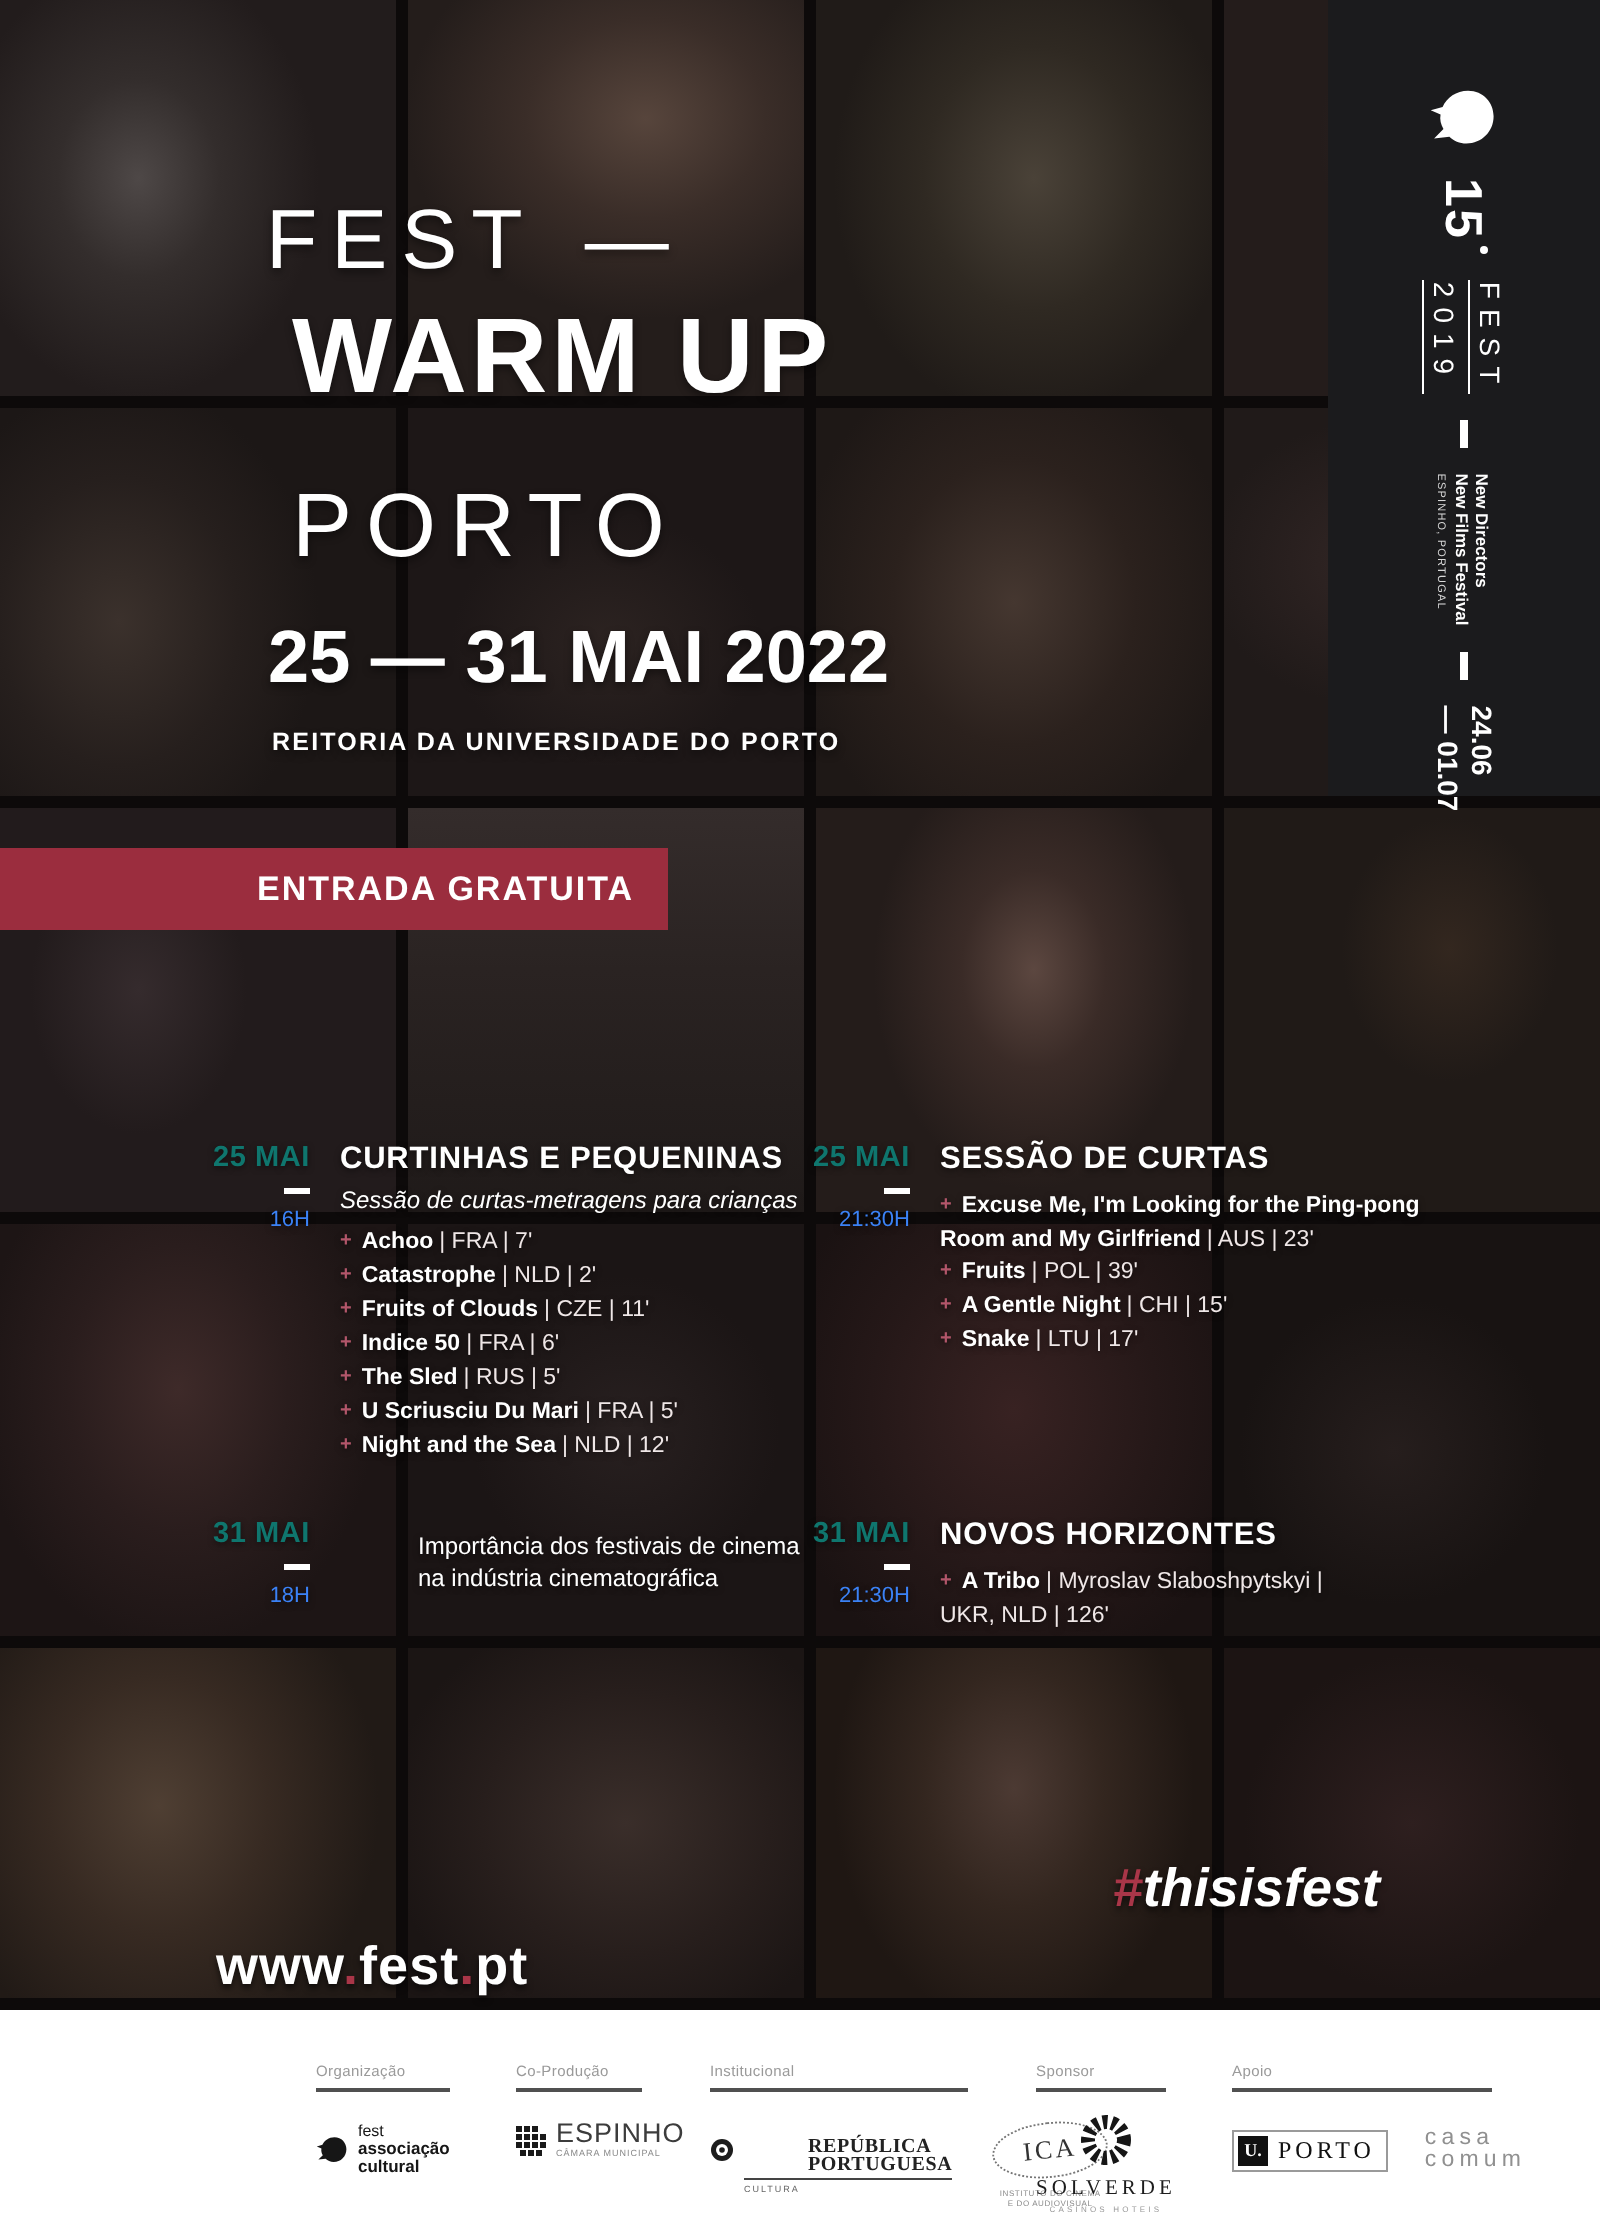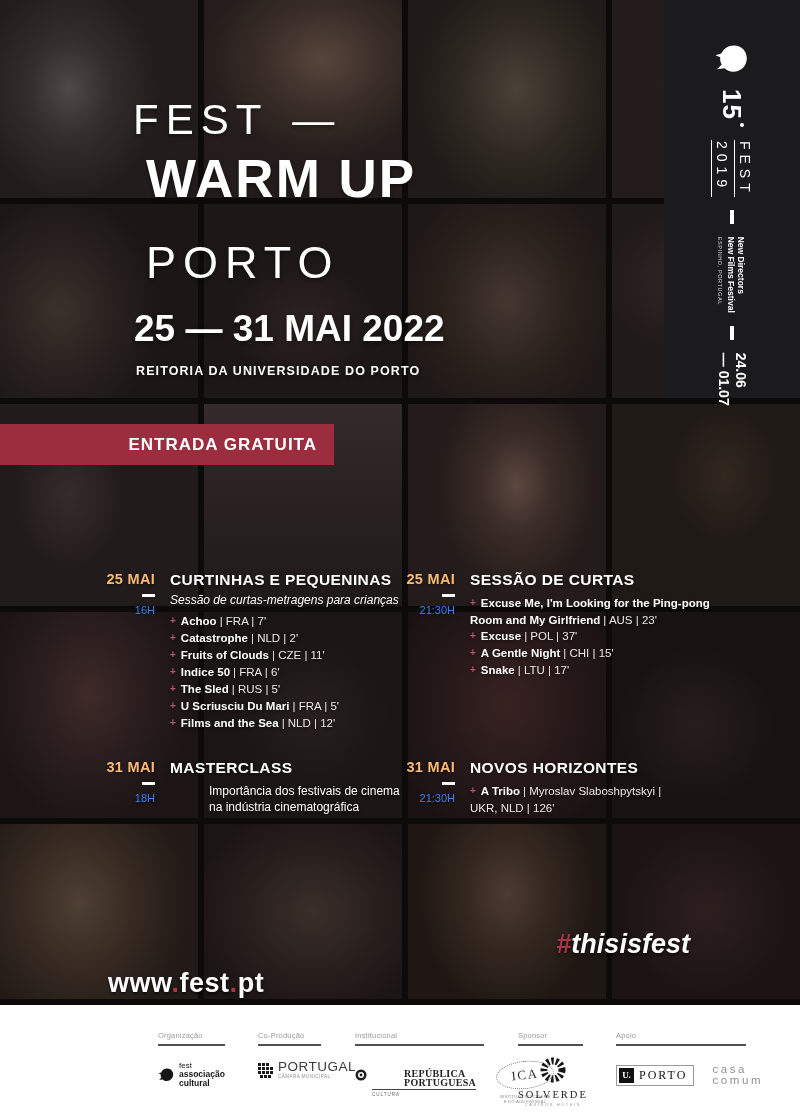--- a/index.html
+++ b/index.html
@@ -63,21 +63,21 @@
           display:flex;align-items:center;justify-content:flex-end;padding-right:17px;box-sizing:border-box;
           color:#fff;font-size:17px;font-weight:700;letter-spacing:1px;}
 
   
   .listing{position:absolute;display:flex;gap:15px;color:#fff;text-shadow:0 1px 3px rgba(0,0,0,.5);}
   .l1{left:97px;top:571px;width:330px;}
   .l2{left:397px;top:571px;width:330px;}
   .l3{left:97px;top:759px;width:330px;}
   .l4{left:397px;top:759px;width:330px;}
   .dates{width:58px;flex:none;text-align:right;}
-  .d-date{font-size:14.5px;font-weight:700;color:#fdba74;letter-spacing:.3px;}
+  .d-date{font-size:14.5px;font-weight:700;color:#0f766e;letter-spacing:.3px;}
   .d-dash{width:13px;height:3px;background:#fff;margin:7px 0 7px auto;}
   .d-time{font-size:11px;font-weight:400;color:#3b82f6;}
   .content{flex:1;min-width:0;}
   .l-title{font-size:15.5px;font-weight:700;letter-spacing:.4px;white-space:nowrap;}
   .l-sub{font-style:italic;font-size:12px;margin-top:4px;white-space:nowrap;}
   .films{margin-top:6px;font-size:11.5px;line-height:16px;}
   .film b{font-weight:700;}
   .film .meta{font-weight:400;color:#efe7e7;margin-left:3px;}
   .plus::before{content:"+";color:#b2566a;font-weight:700;font-size:10px;margin-right:5px;position:relative;top:-1px;}
   .l-desc{font-size:12px;line-height:16px;margin-top:6px;margin-left:39px;}
@@ -200,50 +200,49 @@
     <div class="content">
       <div class="l-title">CURTINHAS E PEQUENINAS</div>
       <div class="l-sub">Sessão de curtas-metragens para crianças</div>
       <div class="films">
         <div class="film"><span class="plus"></span><b>Achoo</b><span class="meta">| FRA | 7'</span></div>
         <div class="film"><span class="plus"></span><b>Catastrophe</b><span class="meta">| NLD | 2'</span></div>
         <div class="film"><span class="plus"></span><b>Fruits of Clouds</b><span class="meta">| CZE | 11'</span></div>
         <div class="film"><span class="plus"></span><b>Indice 50</b><span class="meta">| FRA | 6'</span></div>
         <div class="film"><span class="plus"></span><b>The Sled</b><span class="meta">| RUS | 5'</span></div>
         <div class="film"><span class="plus"></span><b>U Scriusciu Du Mari</b><span class="meta">| FRA | 5'</span></div>
-        <div class="film"><span class="plus"></span><b>Films and the Sea</b><span class="meta">| NLD | 12'</span></div>
+        <div class="film"><span class="plus"></span><b>Night and the Sea</b><span class="meta">| NLD | 12'</span></div>
       </div>
     </div>
   </div>
 
   <div class="listing l2">
     <div class="dates">
       <div class="d-date">25 MAI</div>
       <div class="d-dash"></div>
       <div class="d-time">21:30H</div>
     </div>
     <div class="content">
       <div class="l-title">SESSÃO DE CURTAS</div>
       <div class="films">
         <div class="film"><span class="plus"></span><b>Excuse Me, I'm Looking for the Ping-pong</b><br><b>Room and My Girlfriend</b><span class="meta">| AUS | 23'</span></div>
-        <div class="film"><span class="plus"></span><b>Excuse</b><span class="meta">| POL | 37'</span></div>
+        <div class="film"><span class="plus"></span><b>Fruits</b><span class="meta">| POL | 39'</span></div>
         <div class="film"><span class="plus"></span><b>A Gentle Night</b><span class="meta">| CHI | 15'</span></div>
         <div class="film"><span class="plus"></span><b>Snake</b><span class="meta">| LTU | 17'</span></div>
       </div>
     </div>
   </div>
 
   <div class="listing l3">
     <div class="dates">
       <div class="d-date">31 MAI</div>
       <div class="d-dash"></div>
       <div class="d-time">18H</div>
     </div>
     <div class="content">
-      <div class="l-title">MASTERCLASS</div>
       <div class="l-desc"><span>Importância dos festivais de cinema</span><br><span>na indústria cinematográfica</span></div>
     </div>
   </div>
 
   <div class="listing l4">
     <div class="dates">
       <div class="d-date">31 MAI</div>
       <div class="d-dash"></div>
       <div class="d-time">21:30H</div>
     </div>
@@ -294,21 +293,21 @@
               <rect x="0" y="8" width="3" height="3"></rect>
                 <rect x="4" y="8" width="3" height="3"></rect>
                 <rect x="8" y="8" width="3" height="3"></rect>
                 <rect x="12" y="8" width="3" height="3"></rect>
               <rect x="2" y="12" width="3" height="3"></rect>
                 <rect x="6" y="12" width="3" height="3"></rect>
                 <rect x="10" y="12" width="3" height="3"></rect>
             </g>
           </svg>
           <div>
-            <div class="esp-name">PORTUGAL</div>
+            <div class="esp-name">ESPINHO</div>
             <div class="esp-sub">CÂMARA MUNICIPAL</div>
           </div>
         </div>
       </div>
     </div>
 
     <div class="fgroup f-inst">
       <div class="f-label">Institucional</div>
       <div class="f-rule" style="width:129px"></div>
       <div class="f-logos">

